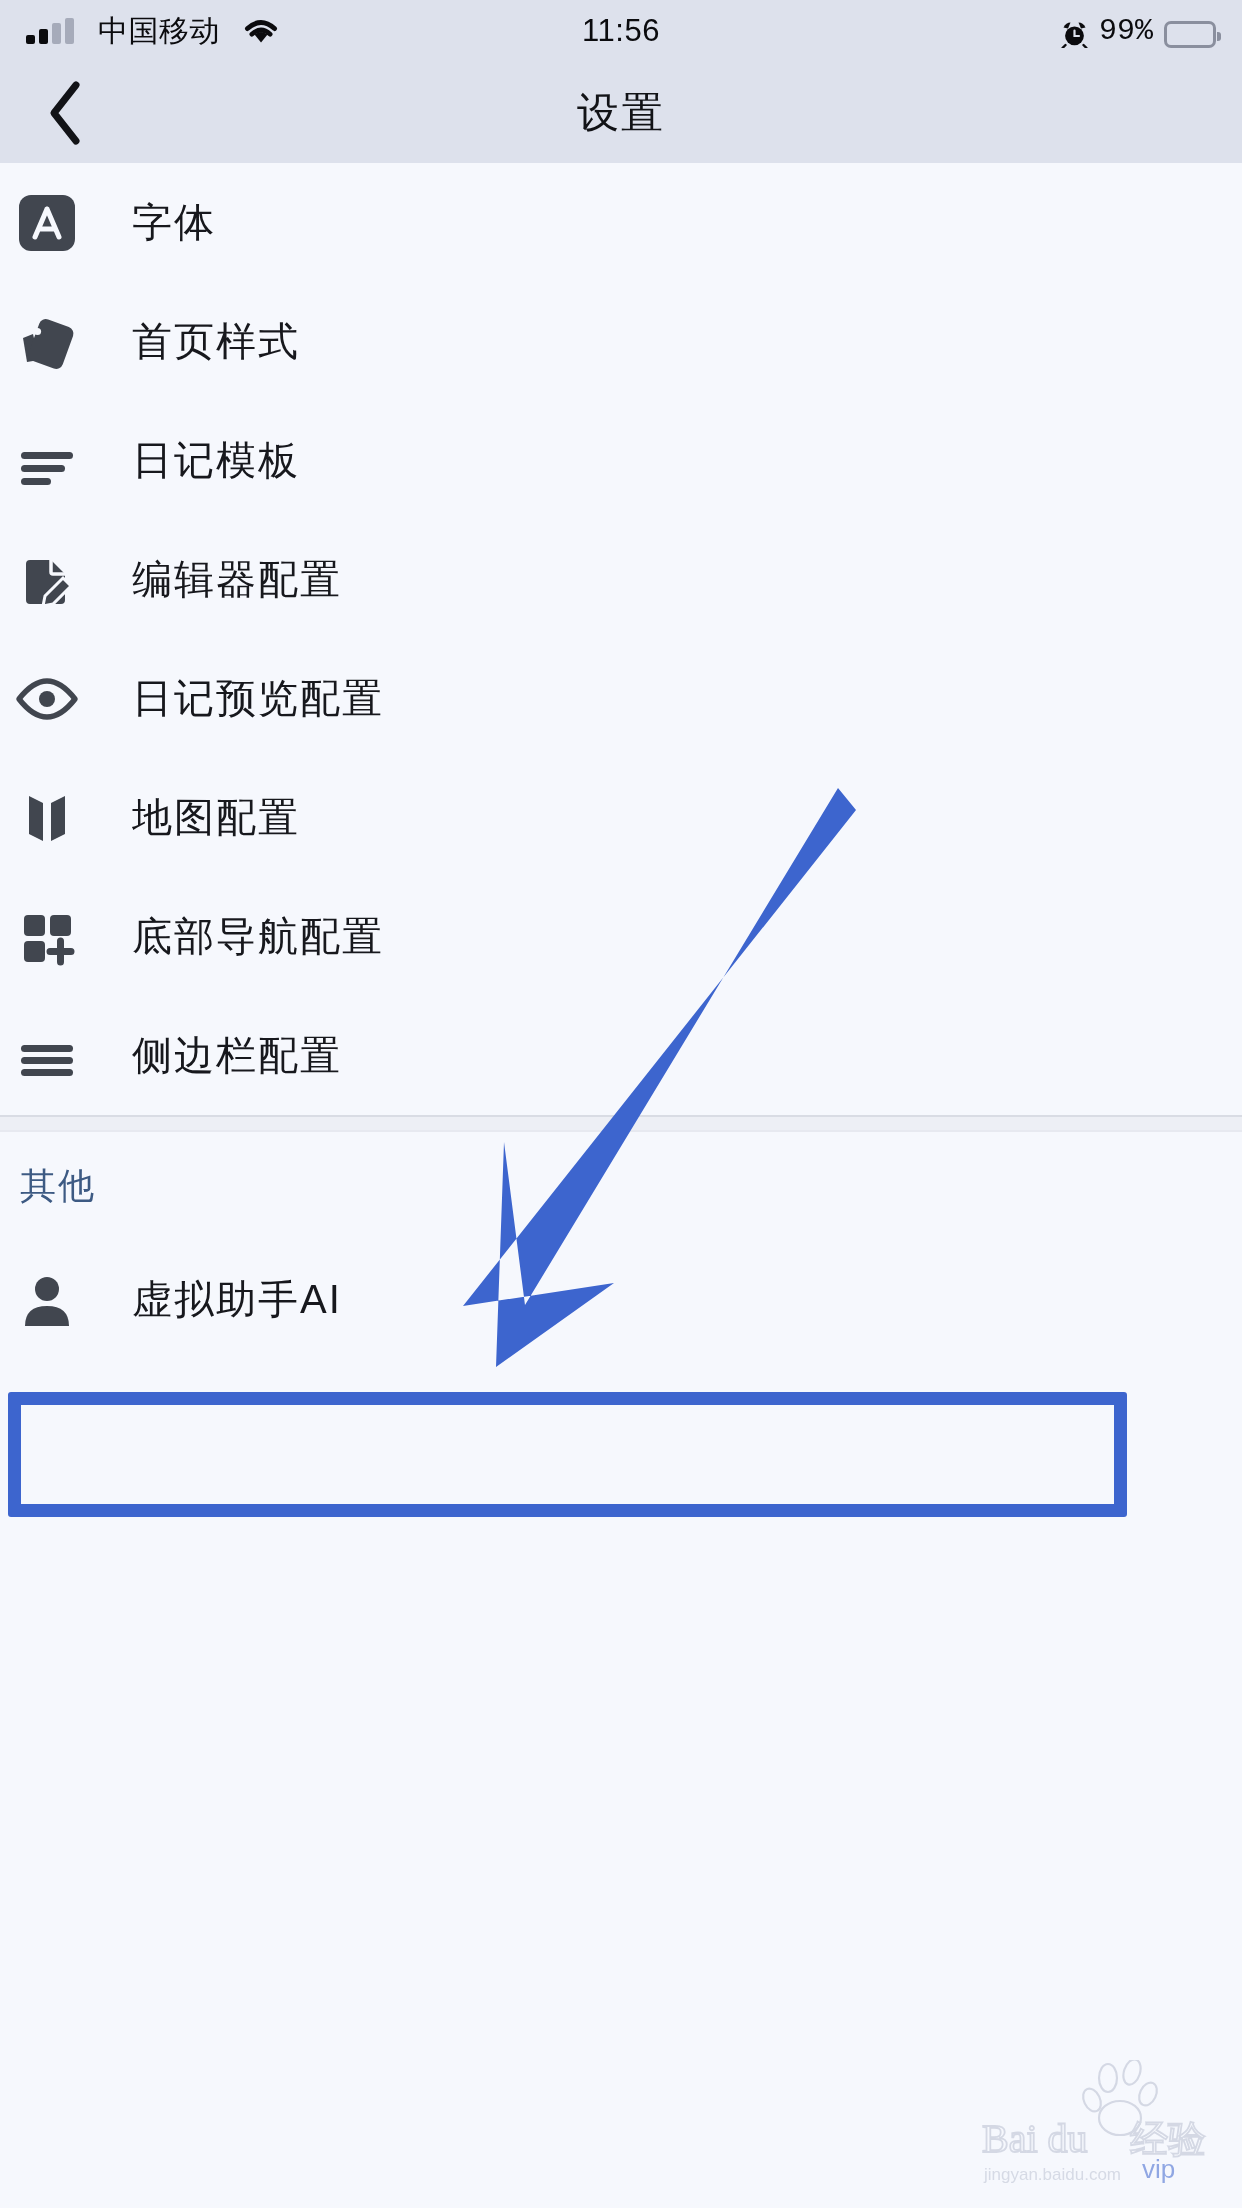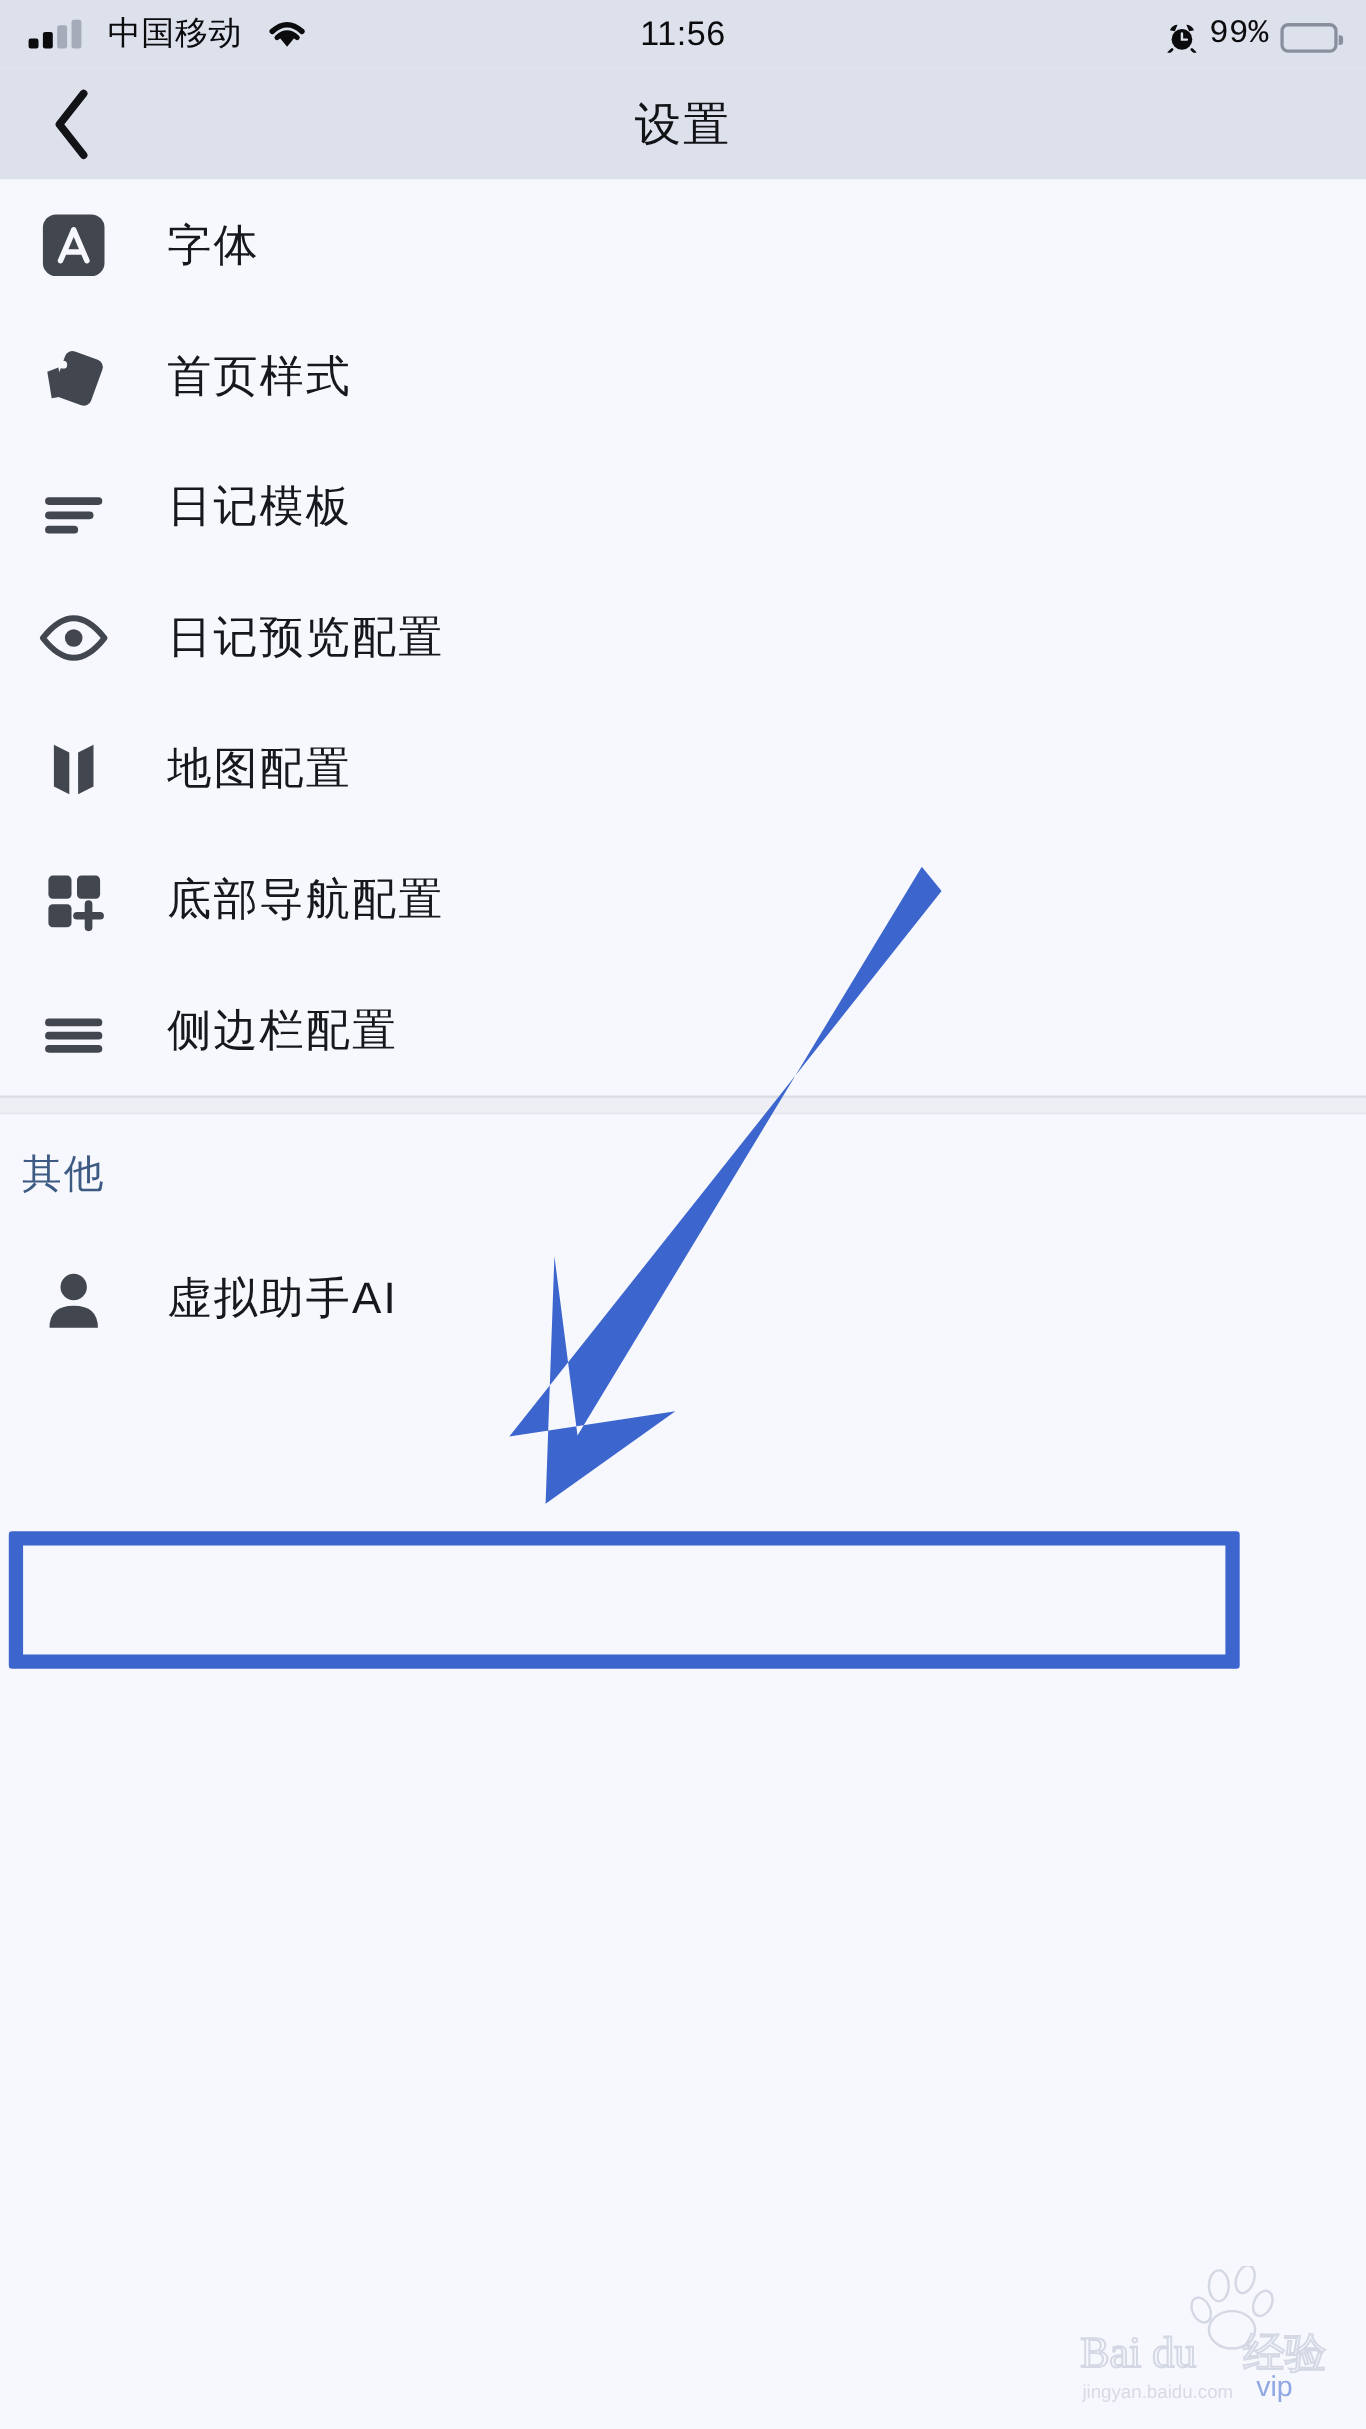--- a/index.html
+++ b/index.html
@@ -133,21 +133,21 @@
   }
 
   
   .list {
     background: #f6f8fd;
   }
   .row {
     height: 119px;
     display: flex;
     align-items: center;
-    padding-left: 32px;
+    padding-left: 12px;
     box-sizing: border-box;
     position: relative;
   }
   .row-icon {
     width: 70px;
     min-width: 70px;
     height: 70px;
     display: flex;
     align-items: center;
     justify-content: center;
@@ -279,20 +279,30 @@
       <svg viewBox="0 0 64 64" width="64" height="64">
         <rect x="6" y="23" width="52" height="7" rx="3.5" fill="#41464f"></rect>
         <rect x="6" y="36" width="44" height="7" rx="3.5" fill="#41464f"></rect>
         <rect x="6" y="49" width="30" height="7" rx="3.5" fill="#41464f"></rect>
       </svg>
     </span>
     <span class="row-label">日记模板</span>
   </div>
 
 
+  <div class="row">
+    <span class="row-icon">
+      <svg viewBox="0 0 64 64" width="64" height="64">
+        <path d="M11 12 h25 l14 14 v26 a4 4 0 0 1 -4 4 h-31 a4 4 0 0 1 -4 -4 v-36 a4 4 0 0 1 4 -4 z" fill="#41464f"></path>
+        <path d="M36 12 v12 a2 2 0 0 0 2 2 h12" fill="none" stroke="#f6f8fd" stroke-width="3.5"></path>
+        <path d="M48 30 L56 38 L38 56 L28 58 L30 48 Z" fill="#41464f" stroke="#f6f8fd" stroke-width="3"></path>
+      </svg>
+    </span>
+    <span class="row-label">编辑器配置</span>
+  </div>
 
   <div class="row">
     <span class="row-icon">
       <svg viewBox="0 0 64 64" width="64" height="64">
         <path d="M4 32 Q18 14 32 14 Q46 14 60 32 Q46 50 32 50 Q18 50 4 32 Z" fill="none" stroke="#41464f" stroke-width="5.5" stroke-linejoin="round"></path>
         <circle cx="32" cy="32" r="8" fill="#41464f"></circle>
       </svg>
     </span>
     <span class="row-label">日记预览配置</span>
   </div>

